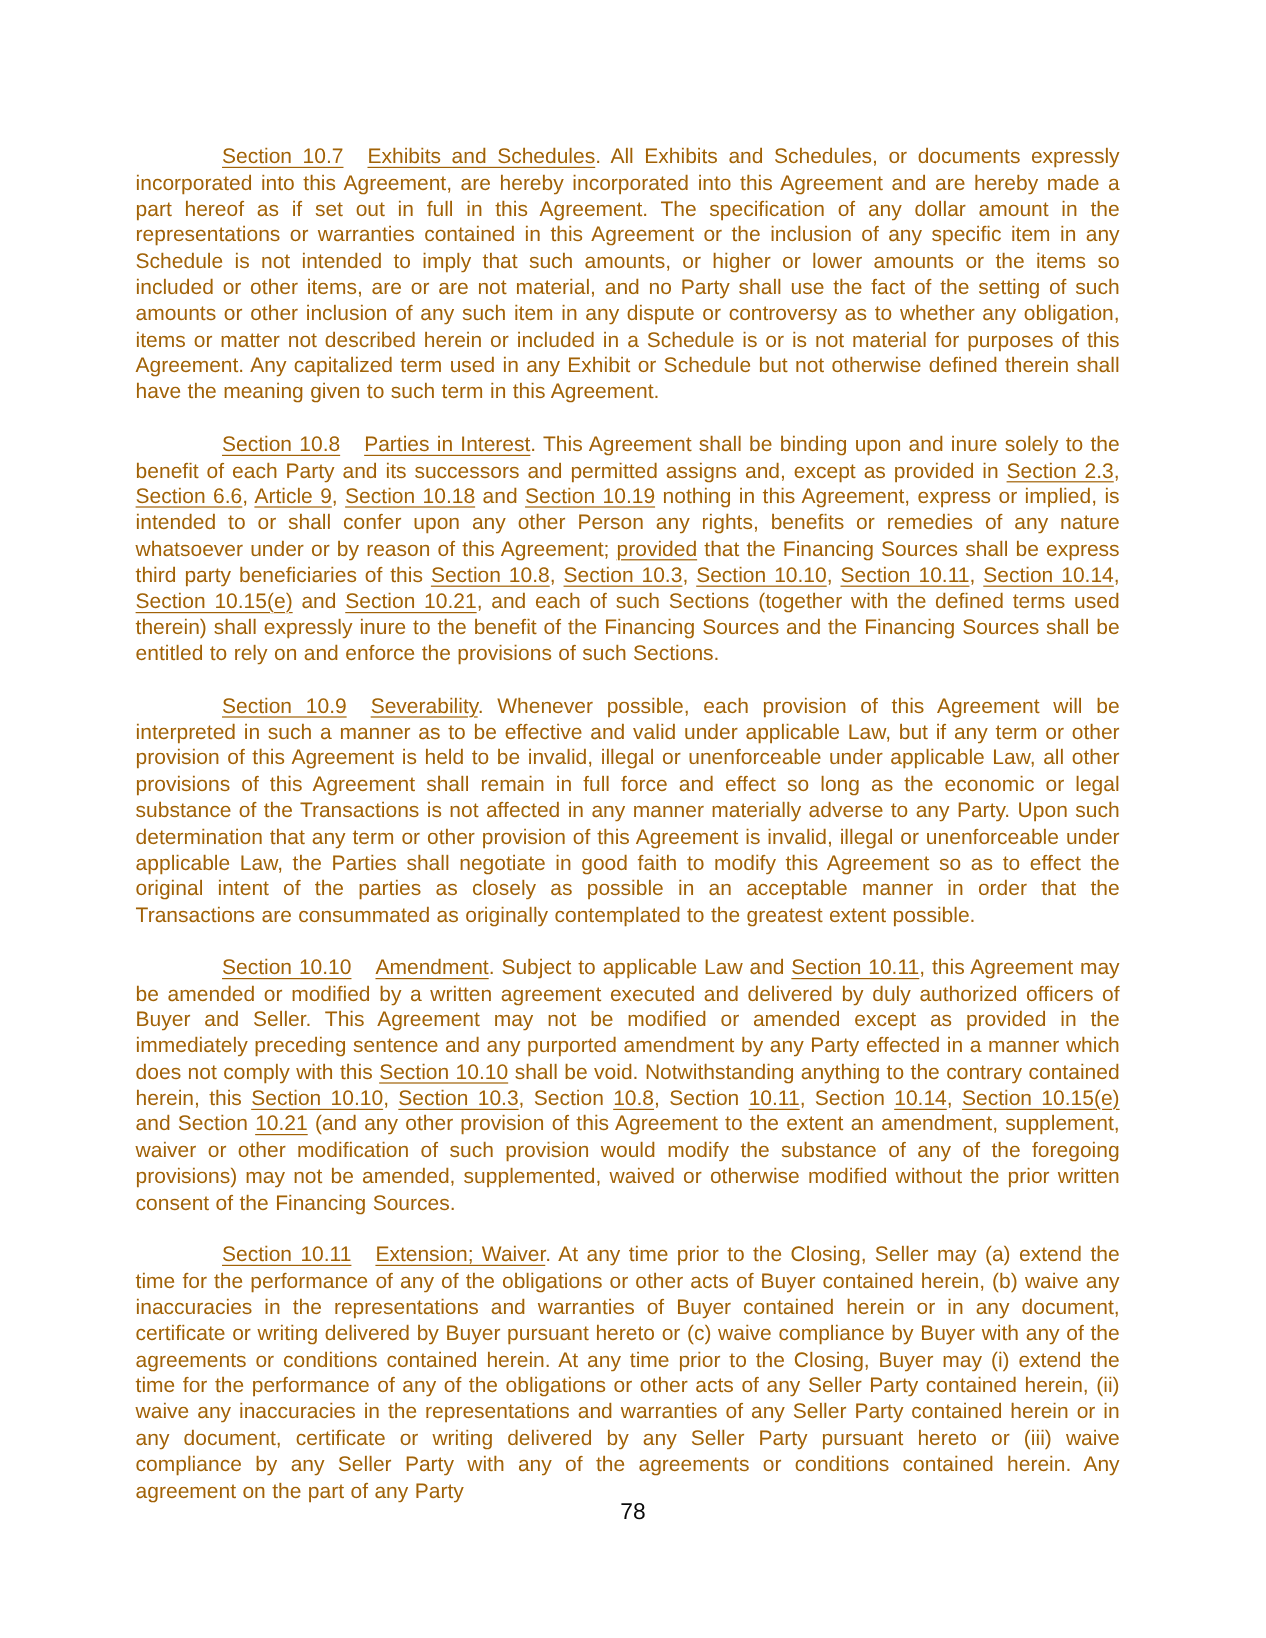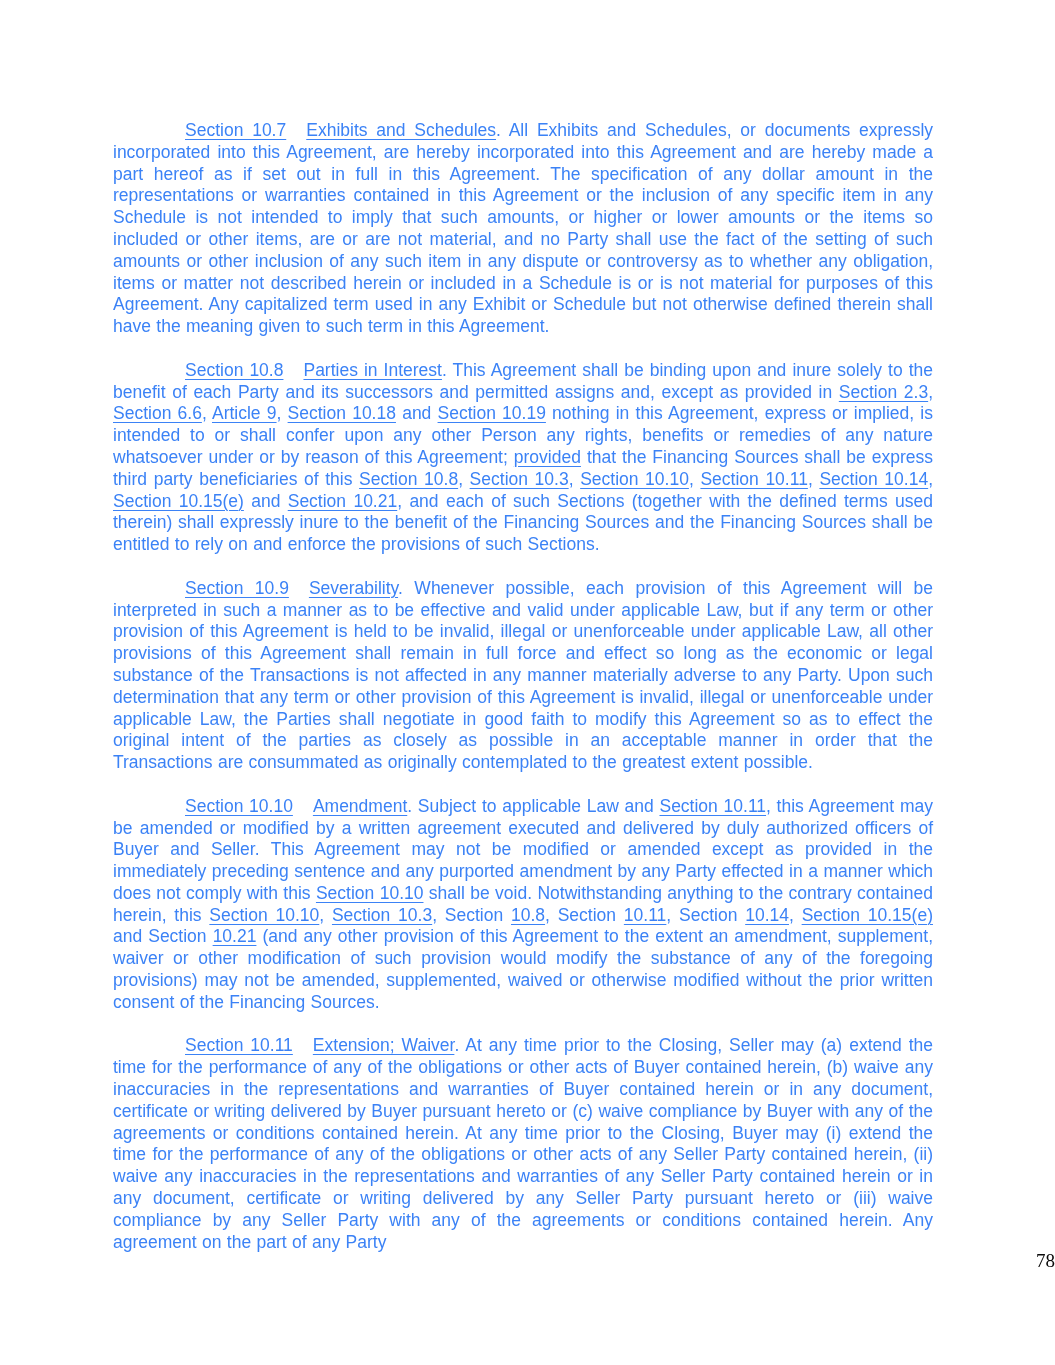--- a/index.html
+++ b/index.html
@@ -21,42 +21,41 @@
     left: 113px;
     top: 120px;
     width: 820px;
   }
   p.para {
     margin: 0 0 21.8px 0;
     font-size: 17.5px;
     line-height: 21.8px;
     text-align: justify;
     text-indent: 72px;
-    color: #3b82f6;
+    color: #a16207;
     word-spacing: 0.5px;
   }
   p.para:last-child { margin-bottom: 0; }
   .u {
     text-decoration: underline;
     text-underline-offset: 2.5px;
     text-decoration-thickness: 1.3px;
   }
   .tab {
     display: inline-block;
     width: 20px;
   }
   .page-number {
     position: absolute;
     top: 1250px;
     left: 0;
     width: 100%;
-    text-align: right;
+    text-align: center;
     font-size: 19px;
     color: #0a0a0a;
-    font-family: Liberation Serif, serif;
   }
 </style>
 </head>
 <body>
 
 <div class="page">
   <div class="content">
     <p class="para"><span class="u">Section 10.7</span><span class="tab"></span><span class="u">Exhibits and Schedules</span><span class="">.  All Exhibits and Schedules, or documents expressly incorporated into this Agreement, are hereby incorporated into this Agreement and are hereby made a part hereof as if set out in full in this Agreement.  The specification of any dollar amount in the representations or warranties contained in this Agreement or the inclusion of any specific item in any Schedule is not intended to imply that such amounts, or higher or lower amounts or the items so included or other items, are or are not material, and no Party shall use the fact of the setting of such amounts or other inclusion of any such item in any dispute or controversy as to whether any obligation, items or matter not described herein or included in a Schedule is or is not material for purposes of this Agreement.  Any capitalized term used in any Exhibit or Schedule but not otherwise defined therein shall have the meaning given to such term in this Agreement.</span></p>
     <p class="para"><span class="u">Section 10.8</span><span class="tab"></span><span class="u">Parties in Interest</span><span class="">.  This Agreement shall be binding upon and inure solely to the benefit of each Party and its successors and permitted assigns and, except as provided in </span><span class="u">Section 2.3</span><span class="">, </span><span class="u">Section 6.6</span><span class="">, </span><span class="u">Article 9</span><span class="">, </span><span class="u">Section 10.18</span><span class=""> and </span><span class="u">Section 10.19</span><span class=""> nothing in this Agreement, express or implied, is intended to or shall confer upon any other Person any rights, benefits or remedies of any nature whatsoever under or by reason of this Agreement; </span><span class="u">provided</span><span class=""> that the Financing Sources shall be express third party beneficiaries of this </span><span class="u">Section 10.8</span><span class="">, </span><span class="u">Section 10.3</span><span class="">, </span><span class="u">Section 10.10</span><span class="">, </span><span class="u">Section 10.11</span><span class="">, </span><span class="u">Section 10.14</span><span class="">, </span><span class="u">Section 10.15(e)</span><span class=""> and </span><span class="u">Section 10.21</span><span class="">, and each of such Sections (together with the defined terms used therein) shall expressly inure to the benefit of the Financing Sources and the Financing Sources shall be entitled to rely on and enforce the provisions of such Sections.</span></p>
     <p class="para"><span class="u">Section 10.9</span><span class="tab"></span><span class="u">Severability</span><span class="">.  Whenever possible, each provision of this Agreement will be interpreted in such a manner as to be effective and valid under applicable Law, but if any term or other provision of this Agreement is held to be invalid, illegal or unenforceable under applicable Law, all other provisions of this Agreement shall remain in full force and effect so long as the economic or legal substance of the Transactions is not affected in any manner materially adverse to any Party.  Upon such determination that any term or other provision of this Agreement is invalid, illegal or unenforceable under applicable Law, the Parties shall negotiate in good faith to modify this Agreement so as to effect the original intent of the parties as closely as possible in an acceptable manner in order that the Transactions are consummated as originally contemplated to the greatest extent possible.</span></p>

